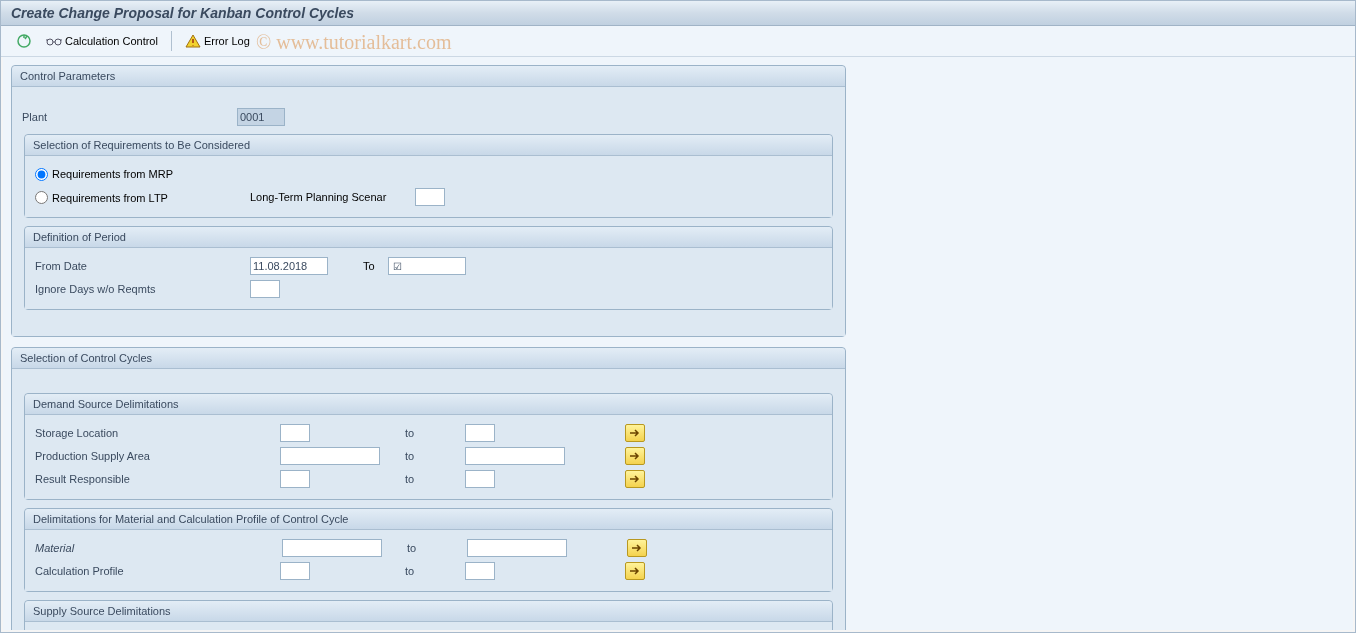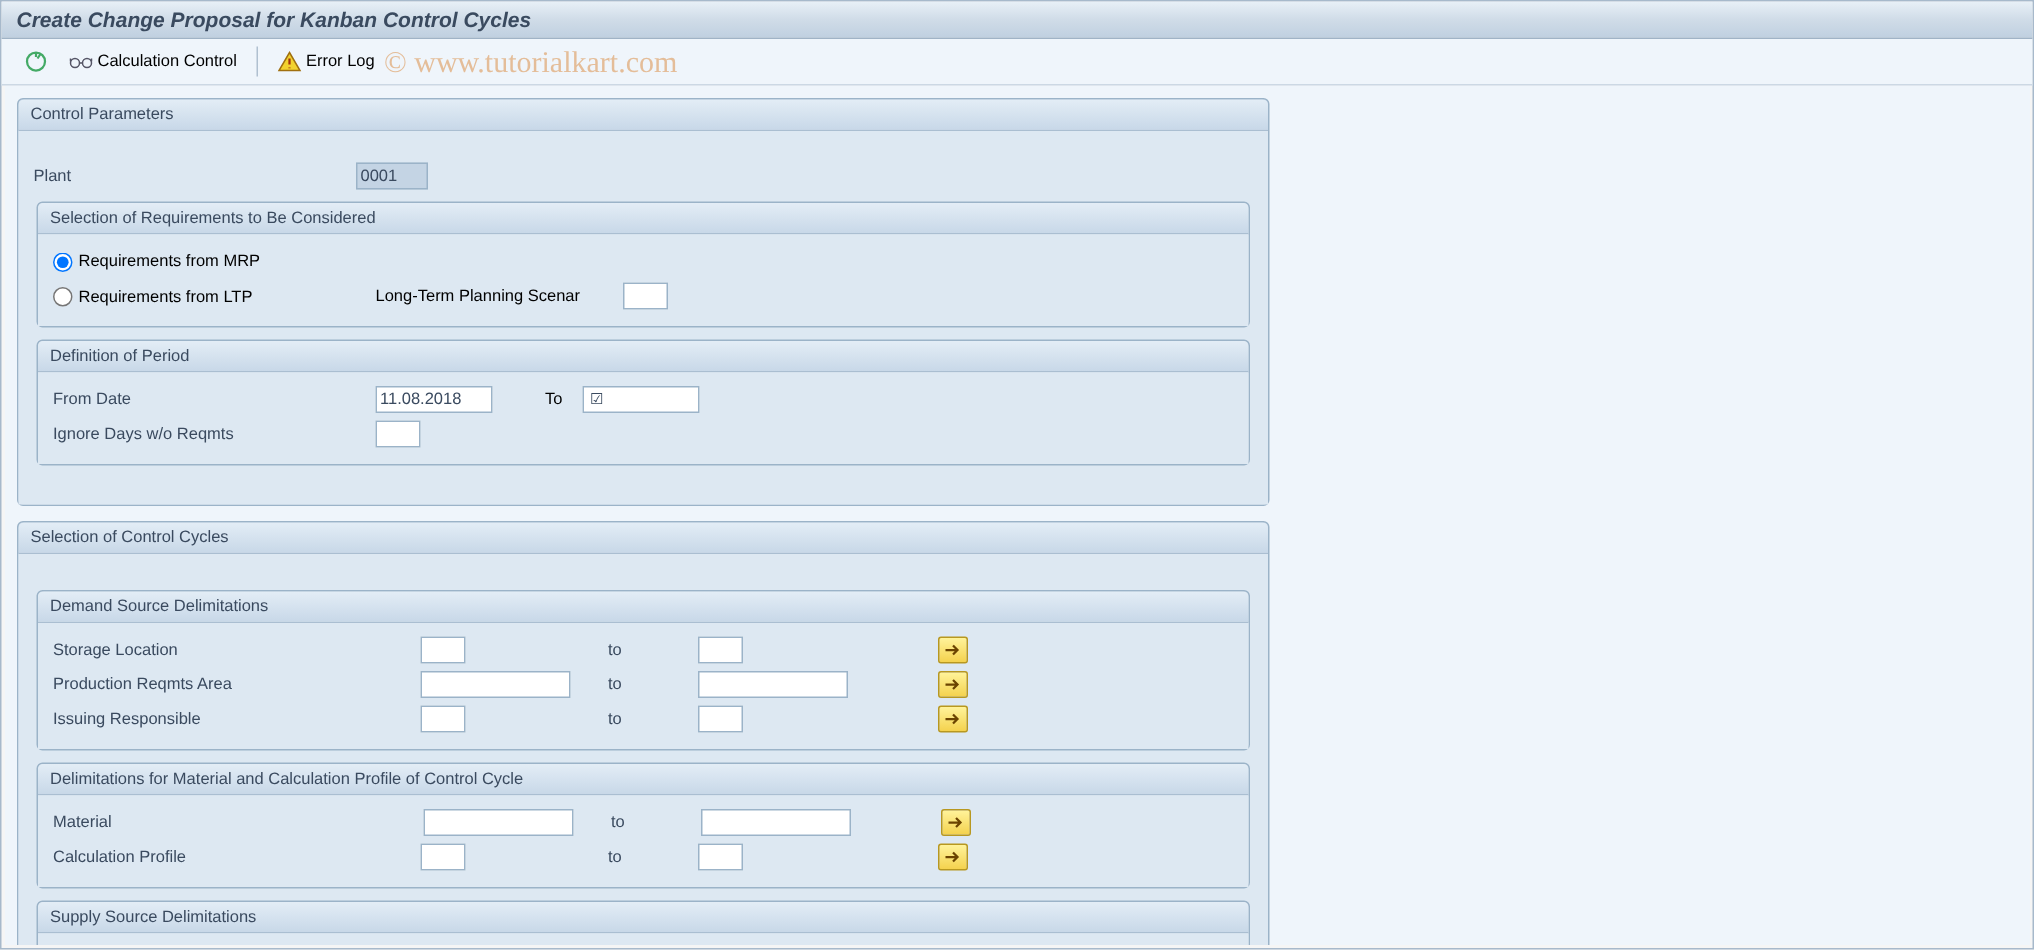--- a/index.html
+++ b/index.html
@@ -236,49 +236,49 @@
               <span style="width:125px;"><input class="input w30" value="" style=""></span>
               <span class="to-lbl" style="width:60px;padding-left:0;">to</span>
               <span style="width:110px;"><input class="input w30" value="" style=""></span>
               <span class="mso-btn">
                 <svg width="12" height="10" viewBox="0 0 12 10">
                   <path d="M1 5 L8 5 M6 2 L9 5 L6 8" stroke="#6b4400" stroke-width="1.5" fill="none"></path>
                 </svg>
               </span>
             </div>
             <div class="row">
-              <span class="label" style="width:245px;">Production Reqmts Area</span>
+              <span class="label" style="width:245px;">Production Supply Area</span>
               <span style="width:125px;"><input class="input w100" value="" style=""></span>
               <span class="to-lbl" style="width:60px;padding-left:0;">to</span>
               <span style="width:110px;"><input class="input w100" value="" style=""></span>
               <span class="mso-btn">
                 <svg width="12" height="10" viewBox="0 0 12 10">
                   <path d="M1 5 L8 5 M6 2 L9 5 L6 8" stroke="#6b4400" stroke-width="1.5" fill="none"></path>
                 </svg>
               </span>
             </div>
             <div class="row">
-              <span class="label" style="width:245px;">Issuing Responsible</span>
+              <span class="label" style="width:245px;">Result Responsible</span>
               <span style="width:125px;"><input class="input w30" value="" style=""></span>
               <span class="to-lbl" style="width:60px;padding-left:0;">to</span>
               <span style="width:110px;"><input class="input w30" value="" style=""></span>
               <span class="mso-btn">
                 <svg width="12" height="10" viewBox="0 0 12 10">
                   <path d="M1 5 L8 5 M6 2 L9 5 L6 8" stroke="#6b4400" stroke-width="1.5" fill="none"></path>
                 </svg>
               </span>
             </div>
           </div>
       </div>
 
       <div class="sub-groupbox">
         <div class="groupbox-title">Delimitations for Material and Calculation Profile of Control Cycle</div>
         <div class="groupbox-body" id="sub2-rows">
             <div class="row">
-              <span class="label" style="width:247px;">Material</span>
+              <span class="label" style="width:247px;font-style:italic;">Material</span>
               <span style="width:125px;"><input class="input w100" value="" style=""></span>
               <span class="to-lbl" style="width:60px;padding-left:0;">to</span>
               <span style="width:110px;"><input class="input w100" value="" style=""></span>
               <span class="mso-btn">
                 <svg width="12" height="10" viewBox="0 0 12 10">
                   <path d="M1 5 L8 5 M6 2 L9 5 L6 8" stroke="#6b4400" stroke-width="1.5" fill="none"></path>
                 </svg>
               </span>
             </div>
             <div class="row">

